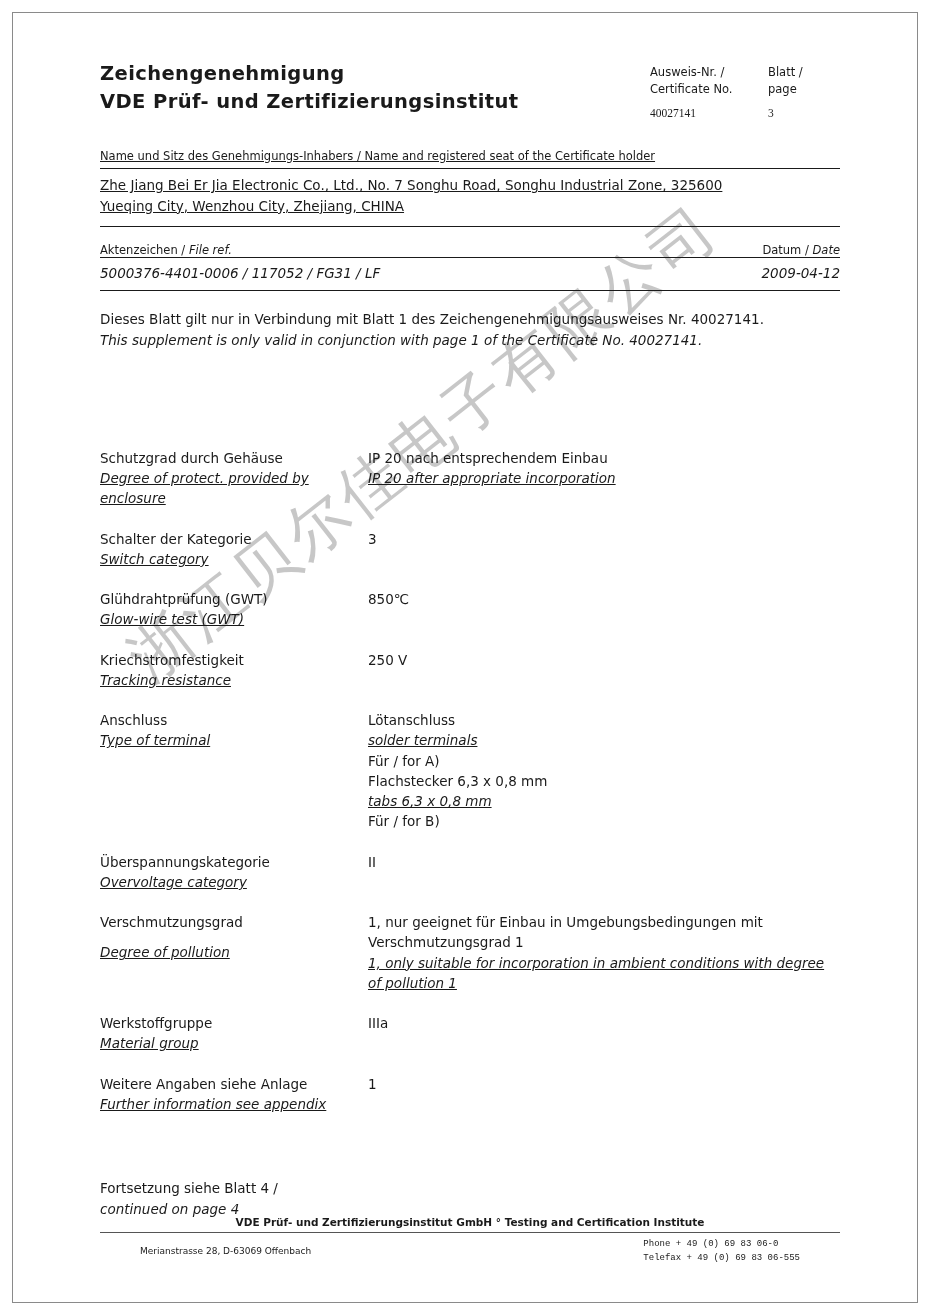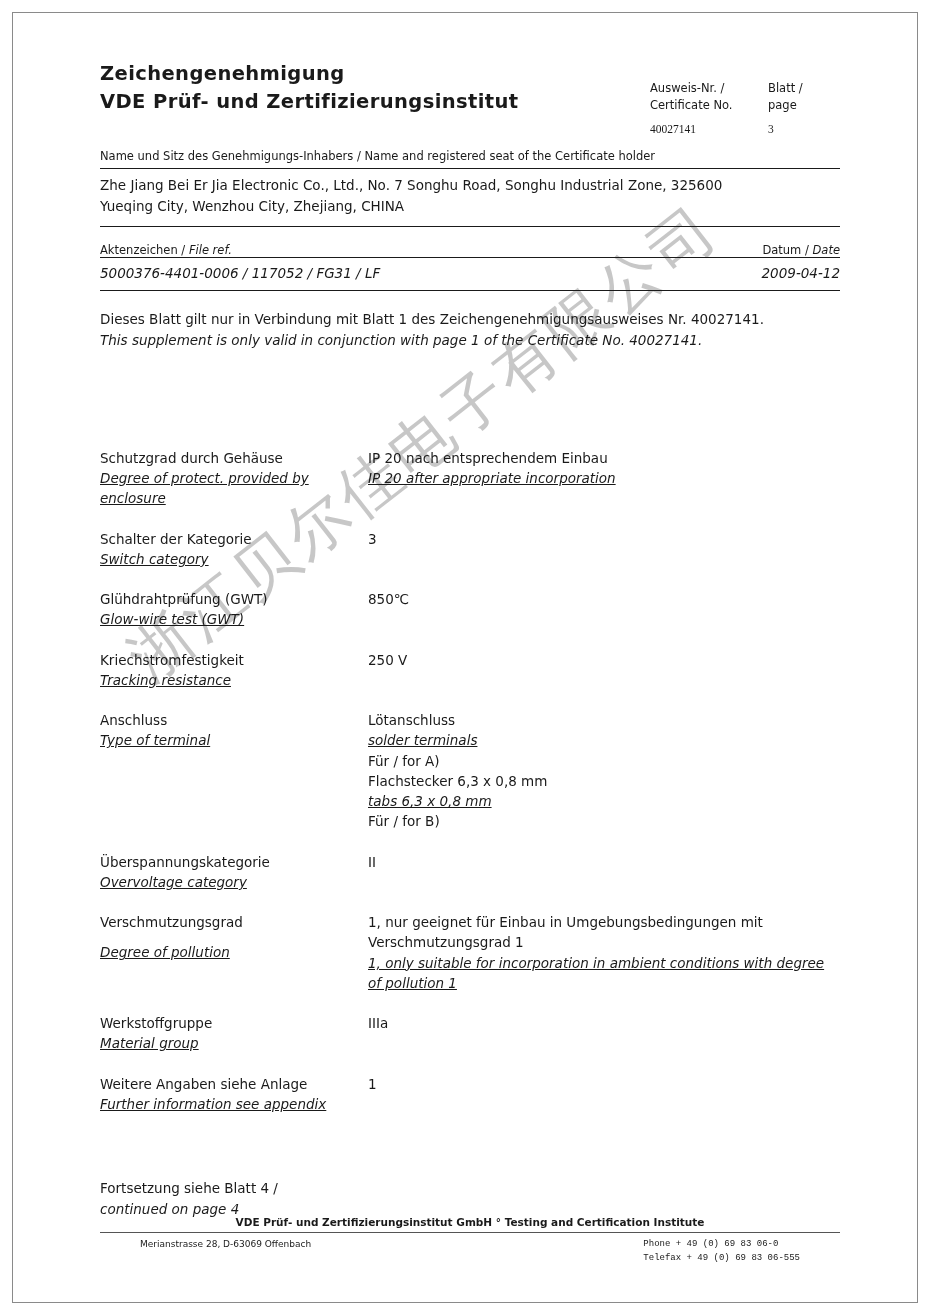--- a/index.html
+++ b/index.html
@@ -46,21 +46,21 @@
   .doc-title {
     font-size: 19.5px;
     font-weight: bold;
     letter-spacing: 0.4px;
     line-height: 1.45;
     margin: 0;
   }
   .cert-meta {
     position: absolute;
     right: 0;
-    top: 20px;
+    top: 4px;
     width: 190px;
     font-size: 11.5px;
     line-height: 1.45;
   }
   .cert-meta .row {
     display: flex;
   }
   .cert-meta .c1 { width: 118px; }
   .cert-meta .c2 { width: 72px; }
   .cert-meta .val { margin-top: 8px; font-family: Liberation Serif, serif; }
@@ -79,21 +79,21 @@
     height: 0;
   }
 
   .small-label {
     font-size: 11.5px;
     line-height: 1.5;
     margin: 0 0 3px 0;
   }
   .it { font-style: italic; }
 
-  .holder-block { margin-top: 18px; }
+  .holder-block { margin-top: 18px; text-decoration: underline; }
   .holder-lines {
     font-size: 13.5px;
     line-height: 1.5;
     margin-top: 6px;
     margin-bottom: 10px;
   }
 
   .fileref-block { margin-top: 16px; }
   .fileref-head {
     display: flex;
@@ -162,20 +162,21 @@
     margin-bottom: 4px;
   }
   .footer-bottom {
     display: flex;
     justify-content: space-between;
     font-size: 9px;
     line-height: 1.5;
     margin-top: 5px;
     padding: 0 40px;
     box-sizing: border-box;
+    align-items: center;
   }
   .footer-right { text-align: left; font-family: Liberation Mono, monospace; }
 
   
   .watermark {
     position: absolute;
     left: 210px;
     top: 420px;
     width: 520px;
     height: 500px;

